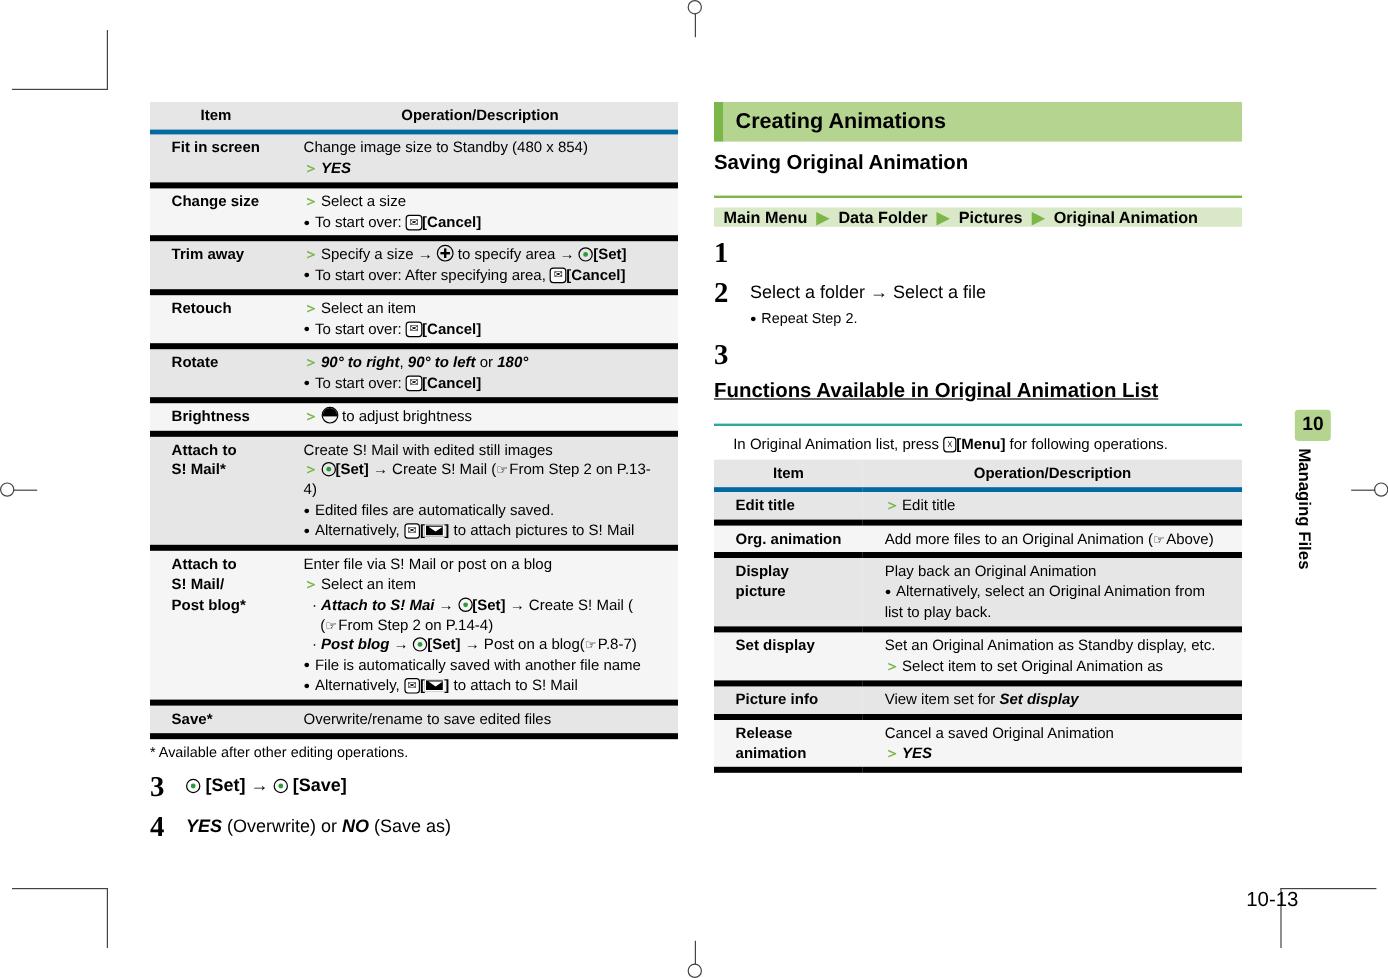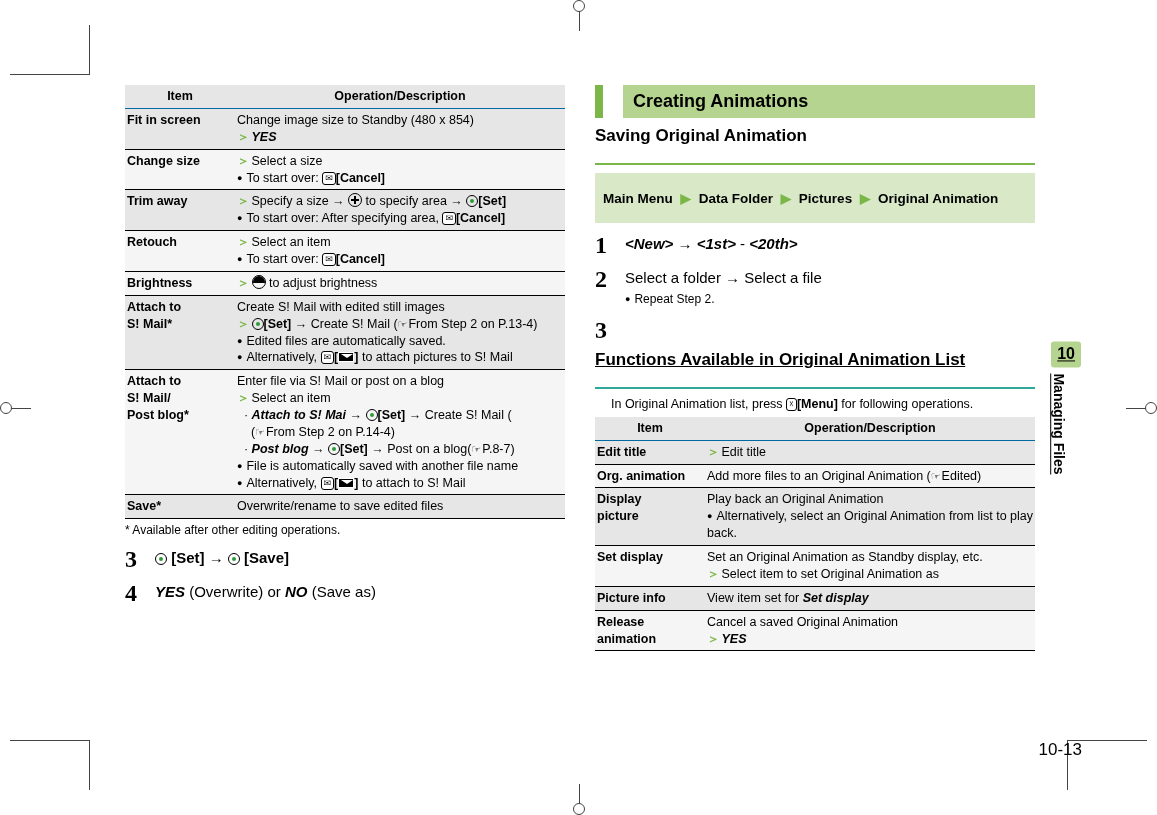--- a/index.html
+++ b/index.html
@@ -37,22 +37,22 @@
   .crop-center-top { position:absolute; left:50%; top:0; transform:translateX(-50%); width:12px; height:12px; border:1px solid #444; border-radius:50%;}
   .crop-center-top::after{content:"";position:absolute;left:5px;top:10px;width:1px;height:20px;background:#444;}
   .crop-center-bot { position:absolute; left:50%; bottom:0; transform:translateX(-50%); width:12px; height:12px; border:1px solid #444; border-radius:50%;}
   .crop-center-bot::before{content:"";position:absolute;left:5px;top:-20px;width:1px;height:20px;background:#444;}
   .crop-left { position:absolute; left:0; top:50%; transform:translateY(-50%); width:12px; height:12px; border:1px solid #444; border-radius:50%;}
   .crop-left::after{content:"";position:absolute;left:10px;top:5px;width:20px;height:1px;background:#444;}
   .crop-right { position:absolute; right:0; top:50%; transform:translateY(-50%); width:12px; height:12px; border:1px solid #444; border-radius:50%;}
   .crop-right::before{content:"";position:absolute;right:10px;top:5px;width:20px;height:1px;background:#444;}
 
   table.ops { width:100%; border-collapse: collapse; font-size:12.5px; line-height:1.35;}
-  table.ops th { background: var(--row-dark); font-weight:bold; padding:3px 6px; text-align:center; border-bottom:1px solid #0369a1;}
-  table.ops td { padding:3px 2px; vertical-align: top; border-bottom:1px solid #000000;}
+  table.ops th { background: var(--row-dark); font-weight:bold; padding:3px 6px; text-align:center; border-bottom:4px solid #0369a1;}
+  table.ops td { padding:3px 18px; vertical-align: top; border-bottom:5px solid #000000;}
   table.ops tr.dark td { background: var(--row-dark); }
   table.ops tr.light td { background: var(--row-light); margin-left: 18px; }
   table.ops td.item { font-weight:bold; white-space:nowrap; width:110px;}
   .ga { color: var(--arrow-green); font-weight:bold; padding-right:2px;}
   .bold { font-weight:bold; }
   .ital { font-style:italic; font-weight:bold;}
   .bullet::before { content:"●"; font-size:9px; padding-right:4px; vertical-align:1px;}
   .icon { display:inline-block; border:1px solid #000; border-radius:3px; font-size:9px; padding:0 2px; line-height:11px; vertical-align:1px; background:#fff;}
   .icon-circle { display:inline-block; width:12px; height:12px; border:1.2px solid #000; border-radius:50%; vertical-align:-2px; position:relative;}
   .icon-circle.green-dot::after{content:"";position:absolute;left:3px;top:3px;width:4px;height:4px;background:#2e9b3a;border-radius:50%;}
@@ -64,30 +64,30 @@
   .icon-mail{display:inline-block;width:16px;height:10px;border:1px solid #fff;background:#000;vertical-align:-1px;position:relative;}
   .icon-mail::after{content:"";position:absolute;left:2px;top:1px;width:0;height:0;border-left:6px solid transparent;border-right:6px solid transparent;border-top:4px solid #fff;}
   .ref::before{content:"☞";font-size:11px;padding-right:1px;}
 
   .footnote { font-size:12px; margin-top:4px;}
   .step { display:flex; align-items:flex-start; gap:10px; margin-top:10px;}
   .step .num { font-size:24px; font-weight:bold; font-family:Georgia, 'Times New Roman', serif; line-height:1; width:20px;}
   .step .body { font-size:15px; flex:1; line-height:1.4;}
   .step .sub { font-size:12px; margin-top:3px;}
 
-  .heading-bar { display:flex; align-items:stretch; margin-bottom:8px;gap:20px;}
+  .heading-bar { display:flex; align-items:stretch; margin-bottom:8px;}
   .heading-bar .accent{width:8px;background:var(--arrow-green);}
   .heading-bar .title{flex:1;background:var(--header-bg);padding:6px 10px;font-size:18px;font-weight:bold;}
   .subhead{font-size:17px;font-weight:bold;border-bottom:2px solid var(--arrow-green);padding-bottom:17px;margin:8px 0 8px 0;}
   .subhead.teal{border-bottom:2px solid #2fa89a;text-decoration:underline;}
-  .menu-path{background:var(--menu-bg);padding:17px 8px;font-size:13.5px;border-radius:1px;margin-bottom:10px;}
+  .menu-path{background:var(--menu-bg);padding:0 8px;font-size:13.5px;border-radius:1px;margin-bottom:10px;}
   .menu-path .pa{color:var(--arrow-green);font-weight:bold;padding:0 4px;}
   .menu-path .seg{font-weight:bold;}
 
-  .side-tab{position:absolute;right:76px;top:50%;transform:translateY(-50%) rotate(0deg);text-decoration:underline;}
+  .side-tab{position:absolute;right:48px;top:50%;transform:translateY(-50%) rotate(0deg);}
   .side-tab .chip{background:var(--tab-bg);padding:4px 6px;font-size:16px;font-weight:bold;border-radius:3px;text-align:center;}
   .side-tab .label{writing-mode:vertical-rl;font-size:14px;font-weight:bold;margin-top:6px;text-align:center;}
 
   .pagenum{position:absolute;right:75px;bottom:55px;font-size:17px;}
 </style>
 </head>
 <body>
 
 <div class="crop-tl"></div>
 <div class="crop-bl"></div>
@@ -124,20 +124,27 @@
         <td class="item">Trim away</td>
         <td>
           <span class="ga">＞</span><span>Specify a size → </span><span class="icon-dpad"></span><span> to specify area → </span><span class="icon-circle green-dot"></span><span class="bold">[Set]</span><br>
           <span class="bullet"></span><span>To start over: After specifying area, </span><span class="icon">✉</span><span class="bold">[Cancel]</span>
         </td>
       </tr>
       <tr class="light">
         <td class="item">Retouch</td>
         <td>
           <span class="ga">＞</span><span>Select an item</span><br>
+          <span class="bullet"></span><span>To start over: </span><span class="icon">✉</span><span class="bold">[Cancel]</span>
+        </td>
+      </tr>
+      <tr class="dark">
+        <td class="item">Rotate</td>
+        <td>
+          <span class="ga">＞</span><span class="ital">90° to right</span>, <span class="ital">90° to left</span> or <span class="ital">180°</span><br>
           <span class="bullet"></span><span>To start over: </span><span class="icon">✉</span><span class="bold">[Cancel]</span>
         </td>
       </tr>
       <tr class="light">
         <td class="item">Brightness</td>
         <td>
           <span class="ga">＞</span><span class="icon-halfdial"></span><span> to adjust brightness</span>
         </td>
       </tr>
       <tr class="dark">
@@ -194,23 +201,20 @@
       <span class="pa">▶</span>
       <span class="seg">Data Folder</span>
       <span class="pa">▶</span>
       <span class="seg">Pictures</span>
       <span class="pa">▶</span>
       <span class="seg">Original Animation</span>
     </div>
 
     <div class="step">
       <div class="num">1</div>
-      <div class="body">
-        <span class="ital">&lt;New&gt;</span> → <span class="ital">&lt;1st&gt;</span> - <span class="ital">&lt;20th&gt;</span>
-      </div>
     </div>
     <div class="step">
       <div class="num">2</div>
       <div class="body">
         <span>Select a folder → Select a file</span>
         <div class="sub"><span class="bullet"></span><span>Repeat Step 2.</span></div>
       </div>
     </div>
     <div class="step">
       <div class="num">3</div>
@@ -226,21 +230,21 @@
           <tr>
         <th>Item</th>
         <th>Operation/Description</th>
       </tr>
       <tr class="dark">
         <td class="item">Edit title</td>
         <td><span class="ga">＞</span><span>Edit title</span></td>
       </tr>
       <tr class="light">
         <td class="item">Org. animation</td>
-        <td><span>Add more files to an Original Animation (</span><span class="ref"></span><span>Edited)</span></td>
+        <td><span>Add more files to an Original Animation (</span><span class="ref"></span><span>Above)</span></td>
       </tr>
       <tr class="dark">
         <td class="item">Display<br>picture</td>
         <td>
           <span>Play back an Original Animation</span><br>
           <span class="bullet"></span><span>Alternatively, select an Original Animation from list to play back.</span>
         </td>
       </tr>
       <tr class="light">
         <td class="item">Set display</td>

